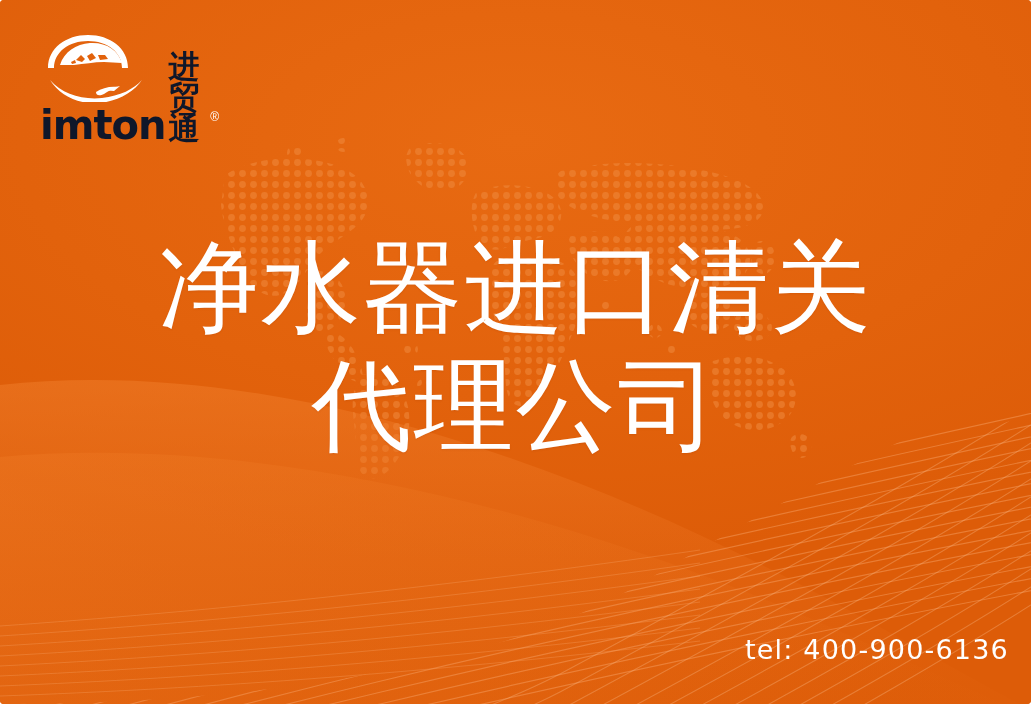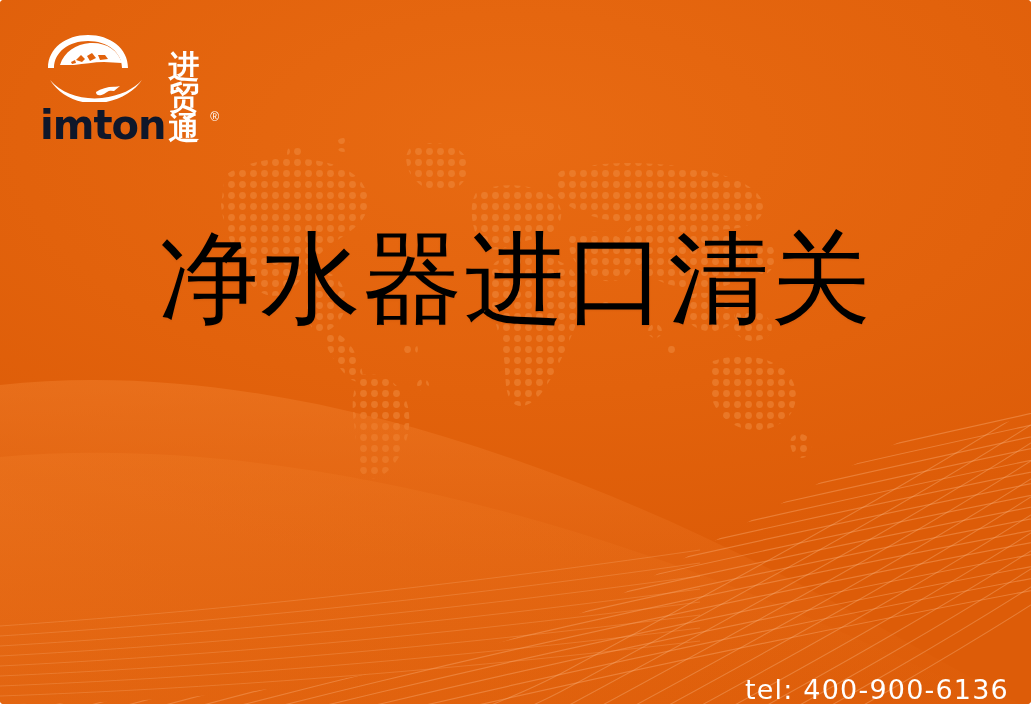--- a/index.html
+++ b/index.html
@@ -67,41 +67,40 @@
     height: 72px;
   }
 
   
   .headline {
     position: absolute;
     left: 0;
     right: 0;
     top: 228px;
     text-align: center;
-    color: #000000;
+    color: #ffffff;
     font-size: 100px;
     line-height: 118px;
     font-weight: 400;
     letter-spacing: 2px;
     white-space: nowrap;
-    font-family: Liberation Mono, monospace;
+    font-family: Liberation Sans, sans-serif;
     text-shadow: 0 1px 2px rgba(120,45,0,0.12);
   }
   .headline-line { display: block; }
 
   
   .phone {
     position: absolute;
     right: 22px;
     top: 634px;
     color: #ffffff;
     font-size: 27px;
     letter-spacing: 1.2px;
     font-family: "DejaVu Sans", "Liberation Sans", sans-serif;
-    margin-top: 40px;
   }
 </style>
 </head>
 <body>
 
 <div id="banner">
 
   <div class="bg-base"></div>
 
   <svg class="world-map" viewBox="0 0 600 355" aria-hidden="true">
@@ -259,24 +258,25 @@
 
       <path d="M10,50 C22,64 42,70 62,68 C80,66 94,59 102,50
                C94,62 78,71 60,73 C40,75 20,66 10,50 Z" fill="#ffffff"></path>
 
       <path d="M56,62 C62,58 70,56 78,57 C72,59 68,61 64,64 C60,66 56,66 56,62 Z" fill="#ffffff"></path>
       <path d="M62,60 L80,56 L74,61 Z" fill="#ffffff"></path>
     </svg>
 
     <div style="position:absolute; left:0; top:22px; display:flex; align-items:flex-end; gap:3px;">
       <span style="color:#0f172a; font-size:40px; font-weight:700; letter-spacing:-1px; line-height:1; font-family:'DejaVu Sans','Liberation Sans',sans-serif;">imton</span>
-      <span style="color:#ffffff; font-size:31px; font-weight:700; line-height:1; letter-spacing:0px; font-family:'DejaVu Sans','Liberation Sans',sans-serif; position:relative; top:-1px;">进贸通</span>
+      <span style="color:#0f172a; font-size:31px; font-weight:700; line-height:1; letter-spacing:0px; font-family:'DejaVu Sans','Liberation Sans',sans-serif; position:relative; top:-1px;">进贸通</span>
       <span style="color:#ffffff; font-size:12px; line-height:1; position:relative; top:-22px; left:-1px;">®</span>
     </div>
   </div>
 
   <div class="headline">
     <span class="headline-line">净水器进口清关</span>
+    <span class="headline-line">代理公司</span>
   </div>
 
   <div class="phone">tel: 400-900-6136</div>
 
 </div>
 
 </body></html>

